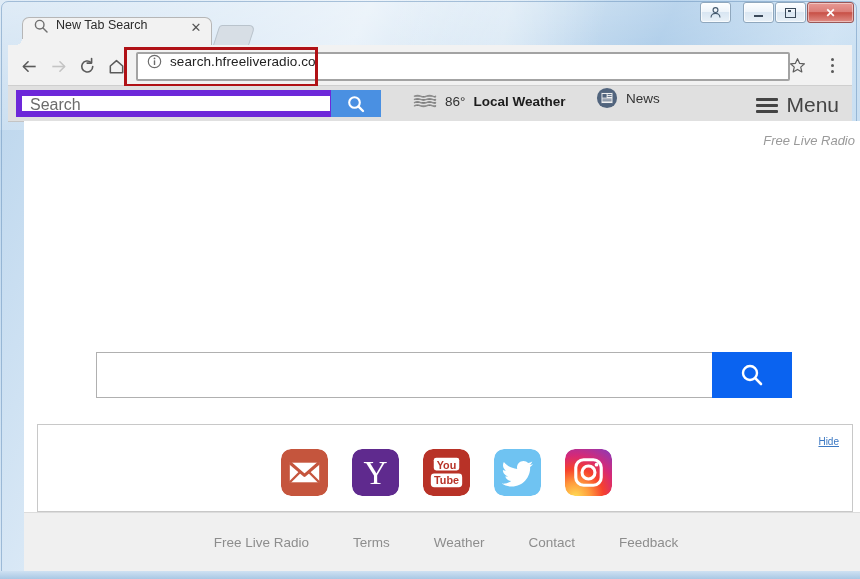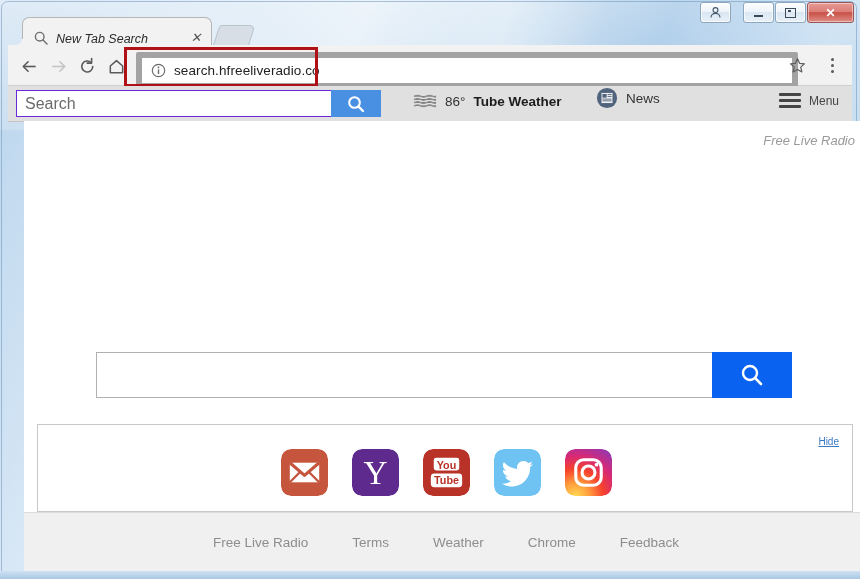--- a/index.html
+++ b/index.html
@@ -59,21 +59,21 @@
   .glyph-max{width:9px;height:8px;border:1.5px solid #3b4a5a;position:relative;}
   .glyph-max:after{content:"";position:absolute;left:1.5px;top:1.5px;width:3px;height:2px;background:#3b4a5a;}
 
   
   .tabstrip{position:absolute;left:0;top:17px;width:860px;height:28px;}
   .tab{
     position:absolute;left:22px;top:0;width:188px;height:28px;
     background:#f2f2f2;
     border:1px solid #b6b6b6;border-bottom:none;
     border-radius:7px 7px 0 0;
-    display:flex;align-items:flex-end;font-style:italic;
+    display:flex;align-items:flex-start;
   }
   .tab:before{
     content:"";position:absolute;left:-10px;bottom:0;width:12px;height:10px;
     background:radial-gradient(circle at 0 0,transparent 10px,#f2f2f2 10px);
   }
   .tab-fav{width:16px;height:16px;margin-left:10px;flex:0 0 16px;}
   .tab-title{
     flex:1;margin-left:7px;font-size:12.5px;color:#2b2b2b;
     white-space:nowrap;overflow:hidden;text-overflow:ellipsis;
   }
@@ -89,22 +89,22 @@
 
   
   .chrome{
     position:absolute;left:8px;top:45px;width:844px;height:40px;
     background:#f2f2f2;border-bottom:1px solid #cfcfcf;
   }
   .nav-btns{position:absolute;left:8px;top:8px;display:flex;gap:3px;}
   .nav-btn{width:26px;height:26px;display:flex;align-items:center;justify-content:center;}
   .omnibox{
     position:absolute;left:128px;top:7px;width:650px;height:25px;
-    background:#fff;border:6px solid #a3a3a3;border-radius:2px;
-    display:flex;align-items:center;
+    background:#fff;border:2px solid #a3a3a3;border-radius:2px;
+    display:flex;
   }
   .omni-secure{margin-left:9px;width:15px;height:15px;flex:0 0 15px;}
   .omni-url{margin-left:8px;font-size:13.5px;color:#222;letter-spacing:.1px;}
   .omni-star{position:absolute;right:46px;top:12px;width:17px;height:17px;}
   .omni-dots{position:absolute;right:12px;top:9px;width:16px;height:22px;
     display:flex;flex-direction:column;align-items:center;justify-content:center;gap:3px;}
   .dot{width:3px;height:3px;border-radius:50%;background:#5a5a5a;}
   .redbox{
     position:absolute;left:124px;top:47px;width:194px;height:40px;
     border:3px solid #b01116;box-sizing:border-box;
@@ -112,42 +112,42 @@
   }
 
   
   .exttoolbar{
     position:absolute;left:8px;top:86px;width:844px;height:35px;
     background:#e0e0e0;border-bottom:1px solid #c4c4c4;
     display:flex;align-items:center;
   }
   .ext-search{
     position:absolute;left:8px;top:4px;width:320px;height:27px;
-    background:#fff;border:1px solid #6d28d9;box-sizing:border-box;
-    display:flex;align-items:center;
+    background:#fff;border:6px solid #6d28d9;box-sizing:border-box;
+    display:flex;align-items:flex-start;
   }
   .ext-search-txt{margin-left:8px;font-size:16px;color:#6b6b6b;}
   .ext-search-btn{
     position:absolute;left:323px;top:4px;width:50px;height:27px;
     background:#4a90e2;display:flex;align-items:center;justify-content:center;
   }
   .ext-item{
     position:absolute;display:flex;align-items:center;gap:8px;
     font-size:13.5px;color:#333;
   }
   .ext-weather{left:405px;top:8px;text-align:center;}
   .ext-news{left:588px;top:1px;}
   .ext-menu{right:13px;top:7px;}
   .wx-icon{width:24px;height:15px;display:block;}
   .news-icon{width:22px;height:22px;display:block;}
   .hamb{width:22px;height:15px;display:flex;flex-direction:column;justify-content:space-between;}
   .hamb span{display:block;height:3px;background:#444;border-radius:1px;}
   .temp{font-weight:normal;color:#333;}
   .bold{font-weight:bold;color:#1c1c1c;}
-  .menu-label{font-size:12px;color:#444;}
+  .menu-label{font-size:21px;color:#444;}
 
   
   .page{
     position:absolute;left:24px;top:121px;width:844px;height:450px;
     background:#ffffff;overflow:hidden;
   }
   .brandline{
     position:absolute;right:13px;top:12px;
     font-style:italic;font-size:13px;color:#9a9a9a;
   }
@@ -296,21 +296,21 @@
     <div class="ext-item ext-weather">
       <svg class="wx-icon" viewBox="0 0 24 15">
         <g stroke="#8c8c8c" stroke-width="1.5" stroke-linecap="round">
           <path d="M1.5 2.2 q3 -1.5 6 0 t6 0 t6 0 t3 0"></path>
           <path d="M1.5 5.4 q3 -1.5 6 0 t6 0 t6 0 t3 0"></path>
           <path d="M1.5 8.6 q3 -1.5 6 0 t6 0 t6 0 t3 0"></path>
           <path d="M1.5 11.8 q3 -1.5 6 0 t6 0 t6 0 t3 0"></path>
         </g>
       </svg>
       <span class="temp">86°</span>
-      <span class="bold">Tube Weather</span>
+      <span class="bold">Local Weather</span>
     </div>
 
     <div class="ext-item ext-news">
       <svg class="news-icon" viewBox="0 0 24 24">
         <circle cx="12" cy="12" r="11" fill="#51647d"></circle>
         <rect x="5.5" y="6" width="13" height="12" rx="1" fill="#f2f2f2" stroke="#51647d" stroke-width="1"></rect>
         <rect x="7" y="7.6" width="4.6" height="4" fill="#51647d"></rect>
         <g stroke="#51647d" stroke-width="1">
           <line x1="12.6" y1="8.2" x2="17" y2="8.2"></line>
           <line x1="12.6" y1="10.3" x2="17" y2="10.3"></line>
@@ -392,19 +392,19 @@
           <circle cx="32.2" cy="16" r="1.9" fill="#ffffff"></circle>
         </svg>
 
       </div>
     </div>
 
     <div class="footer">
       <a href="#">Free Live Radio</a>
       <a href="#">Terms</a>
       <a href="#">Weather</a>
-      <a href="#">Chrome</a>
+      <a href="#">Contact</a>
       <a href="#">Feedback</a>
     </div>
   </div>
 
   <div class="botedge"></div>
 </div>
 
 </body></html>

